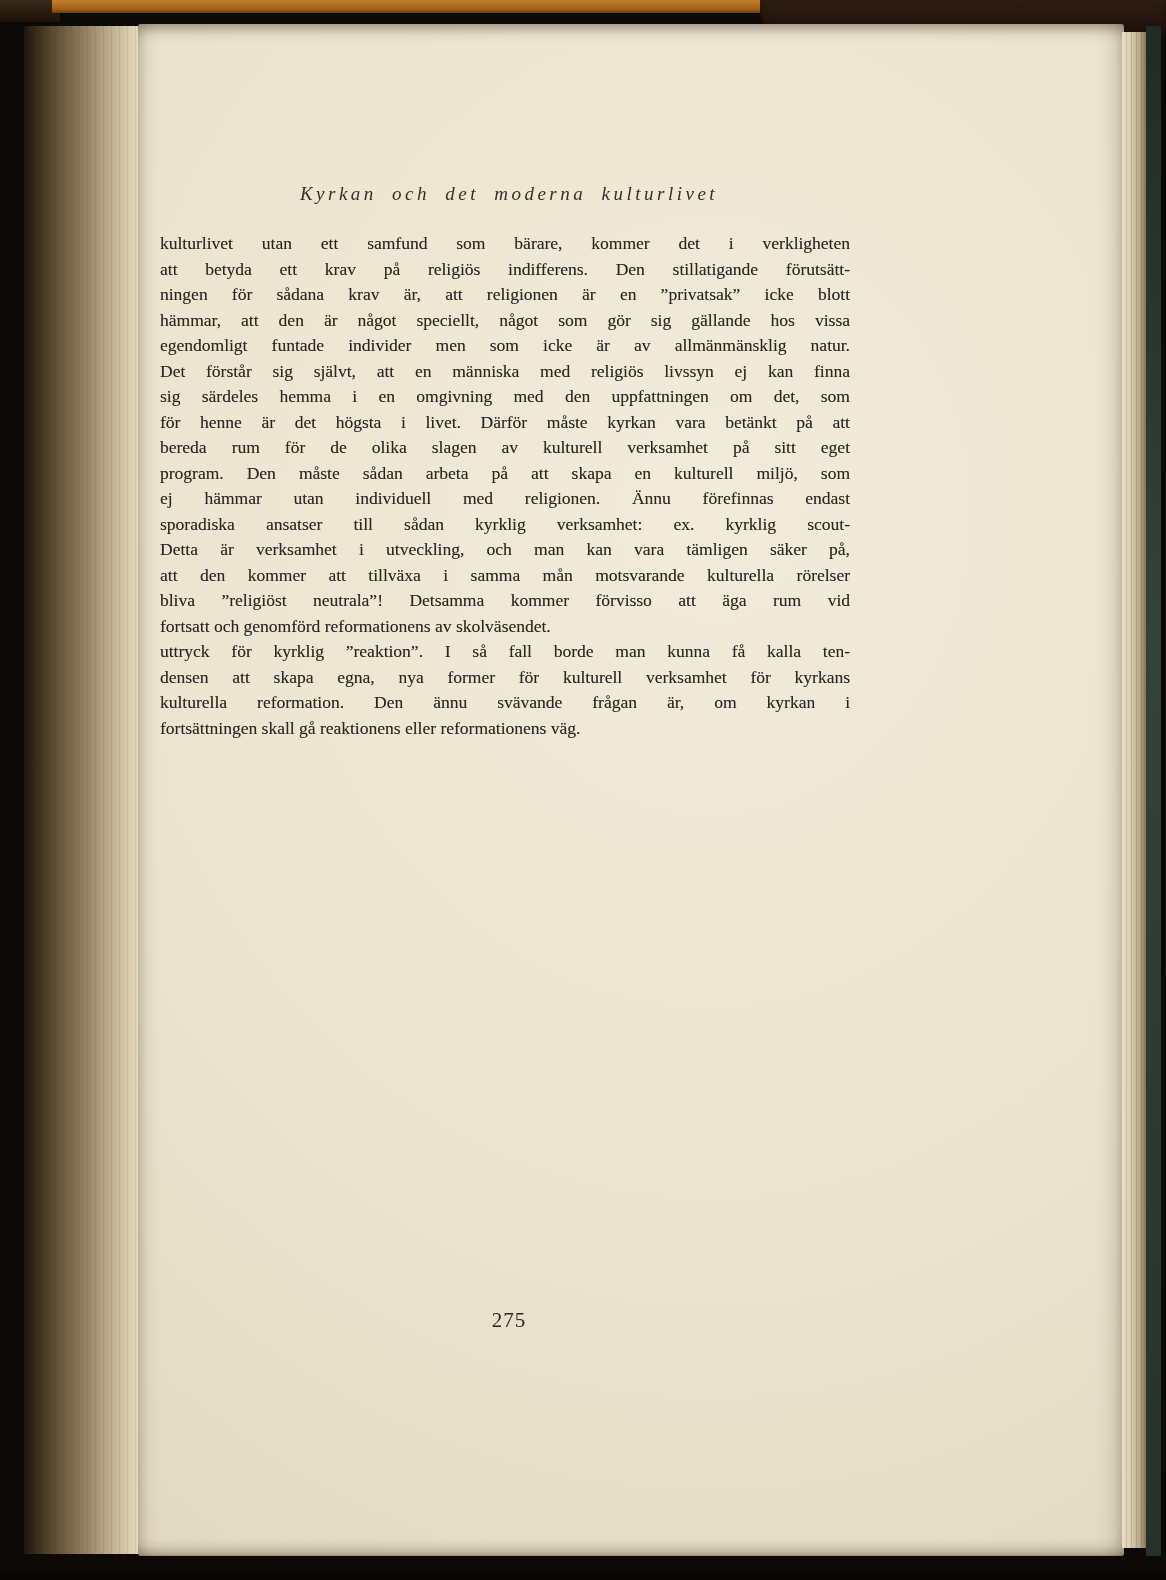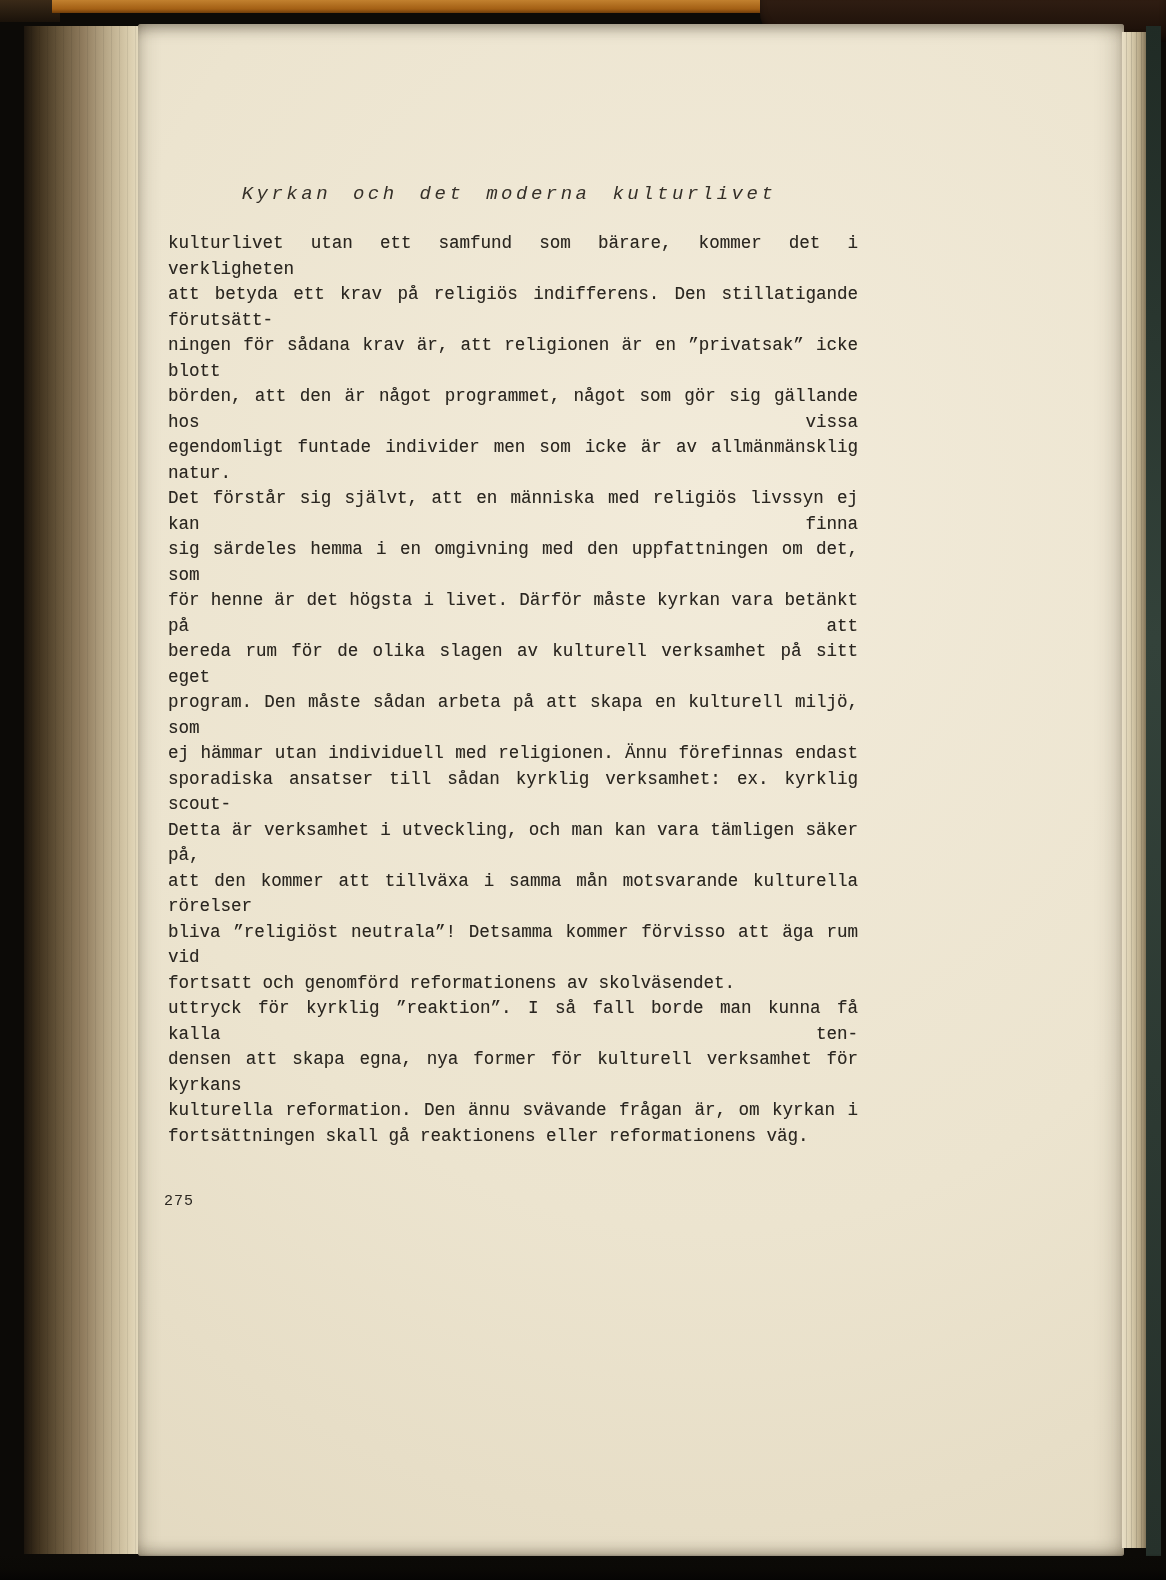--- a/index.html
+++ b/index.html
@@ -1,15 +1,15 @@
 <!DOCTYPE html>
 <html style="--paper: #ece4cf; --ink: #2a2620; --background: #0c0a07; --wood: #c2812f; --leather: #1c1009; --board: #33423a;"><head>
 <meta charset="utf-8">
 <style>
-  * { margin: 0; padding: 0; box-sizing: border-box; font-family: Liberation Mono, monospace; }
+  * { margin: 0; padding: 0; box-sizing: border-box; }
   html, body { background: #000; }
   body { width: 1166px; height: 1580px; overflow: hidden; }
 
   .scan {
     position: relative;
     width: 1166px;
     height: 1580px;
     background: var(--background, #0c0a07);
     overflow: hidden;
     font-family: "Liberation Serif", "DejaVu Serif", serif;
@@ -101,37 +101,37 @@
     text-align: center;
     font-style: italic;
     font-size: 19px;
     letter-spacing: 3.5px;
     word-spacing: 7px;
     color: #353029;
     white-space: nowrap;
   }
 
   .body-text {
-    position: absolute; left: 168px; top: 231px; width: 690px;
+    position: absolute; left: 160px; top: 231px; width: 690px;
     font-size: 17.5px;
     line-height: 25.5px;
     color: var(--ink, #2a2620);
     text-shadow: 0.2px 0.2px 0 rgba(42,38,32,0.35);
   }
   .line {
     text-align: justify;
     text-align-last: justify;
   }
   .line.last { text-align-last: left; }
   .line.indent { text-indent: 24px; }
 
   .pagenum {
-    position: absolute; left: 164px; top: 1193px; width: 690px;
-    text-align: left;
-    font-size: 15px;
+    position: absolute; left: 164px; top: 1308px; width: 690px;
+    text-align: center;
+    font-size: 21px;
     color: var(--ink, #2a2620);
     letter-spacing: 1px;
   }
 </style>
 </head>
 <body>
 
 <div class="scan">
   <div class="wood-corner"></div>
   <div class="wood"></div>
@@ -141,21 +141,21 @@
   <div class="edges-right"></div>
   <div class="board-right"></div>
   <div class="bottom-cloth"></div>
 
   <div class="header">Kyrkan och det moderna kulturlivet</div>
   <div class="body-text">
       <div>
         <div class="line">kulturlivet utan ett samfund som bärare, kommer det i verkligheten</div>
         <div class="line">att betyda ett krav på religiös indifferens. Den stillatigande förutsätt-</div>
         <div class="line">ningen för sådana krav är, att religionen är en ”privatsak” icke blott</div>
-        <div class="line">börden, att den är något programmet, något som gör sig gällande hos vissa</div>
+        <div class="line">hämmar, att den är något speciellt, något som gör sig gällande hos vissa</div>
         <div class="line">egendomligt funtade individer men som icke är av allmänmänsklig natur.</div>
         <div class="line">Det förstår sig självt, att en människa med religiös livssyn ej kan finna</div>
         <div class="line">sig särdeles hemma i en omgivning med den uppfattningen om det, som</div>
         <div class="line">för henne är det högsta i livet. Därför måste kyrkan vara betänkt på att</div>
         <div class="line">bereda rum för de olika slagen av kulturell verksamhet på sitt eget</div>
         <div class="line">program. Den måste sådan arbeta på att skapa en kulturell miljö, som</div>
         <div class="line">ej hämmar utan individuell med religionen. Ännu förefinnas endast</div>
         <div class="line">sporadiska ansatser till sådan kyrklig verksamhet: ex. kyrklig scout-</div>
         <div class="line">Detta är verksamhet i utveckling, och man kan vara tämligen säker på,</div>
         <div class="line">att den kommer att tillväxa i samma mån motsvarande kulturella rörelser</div>

